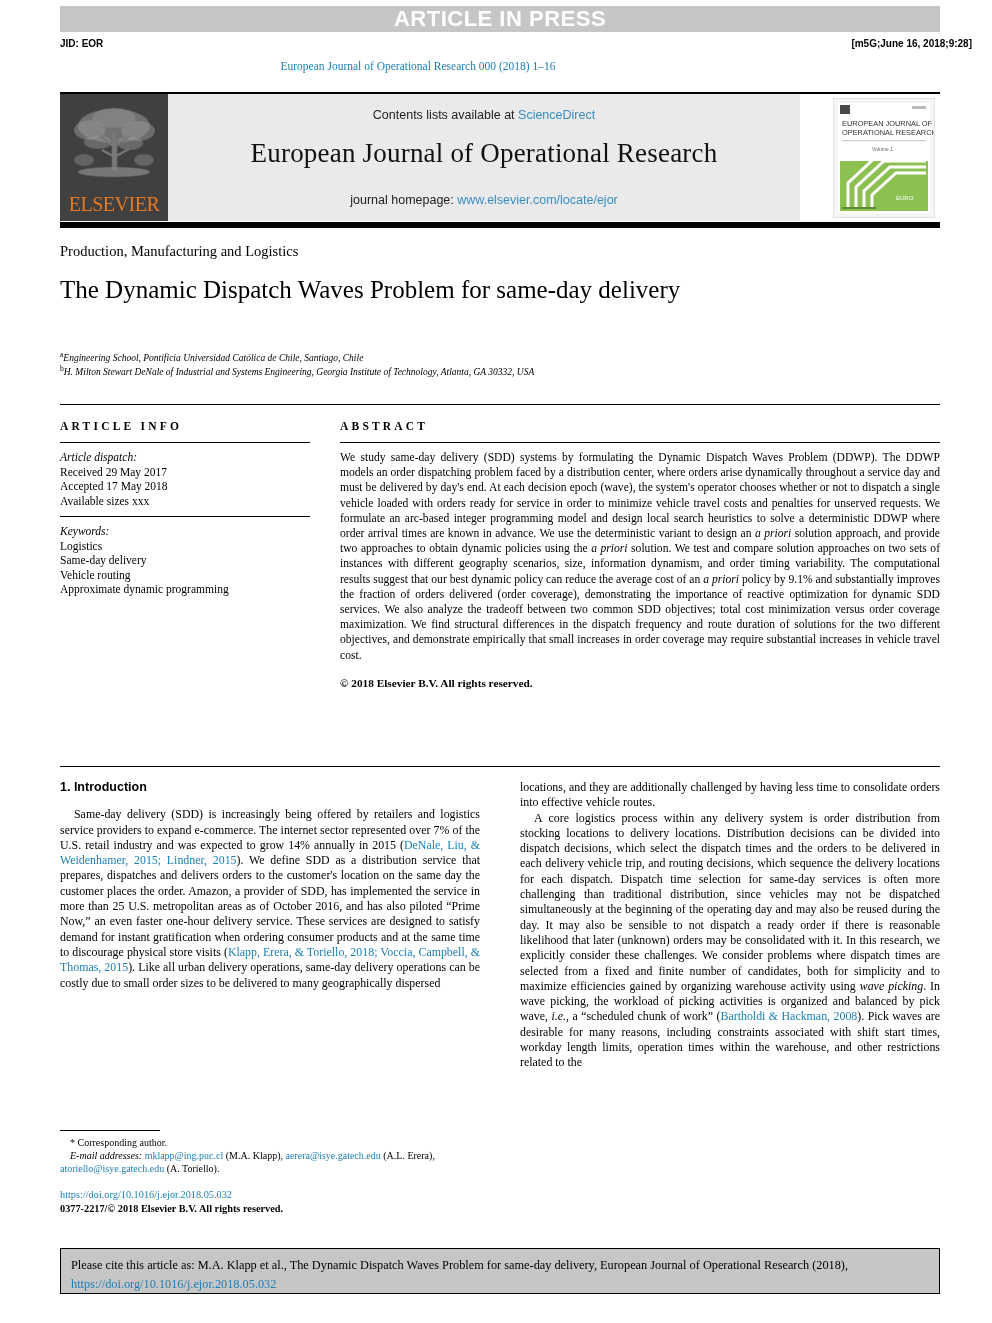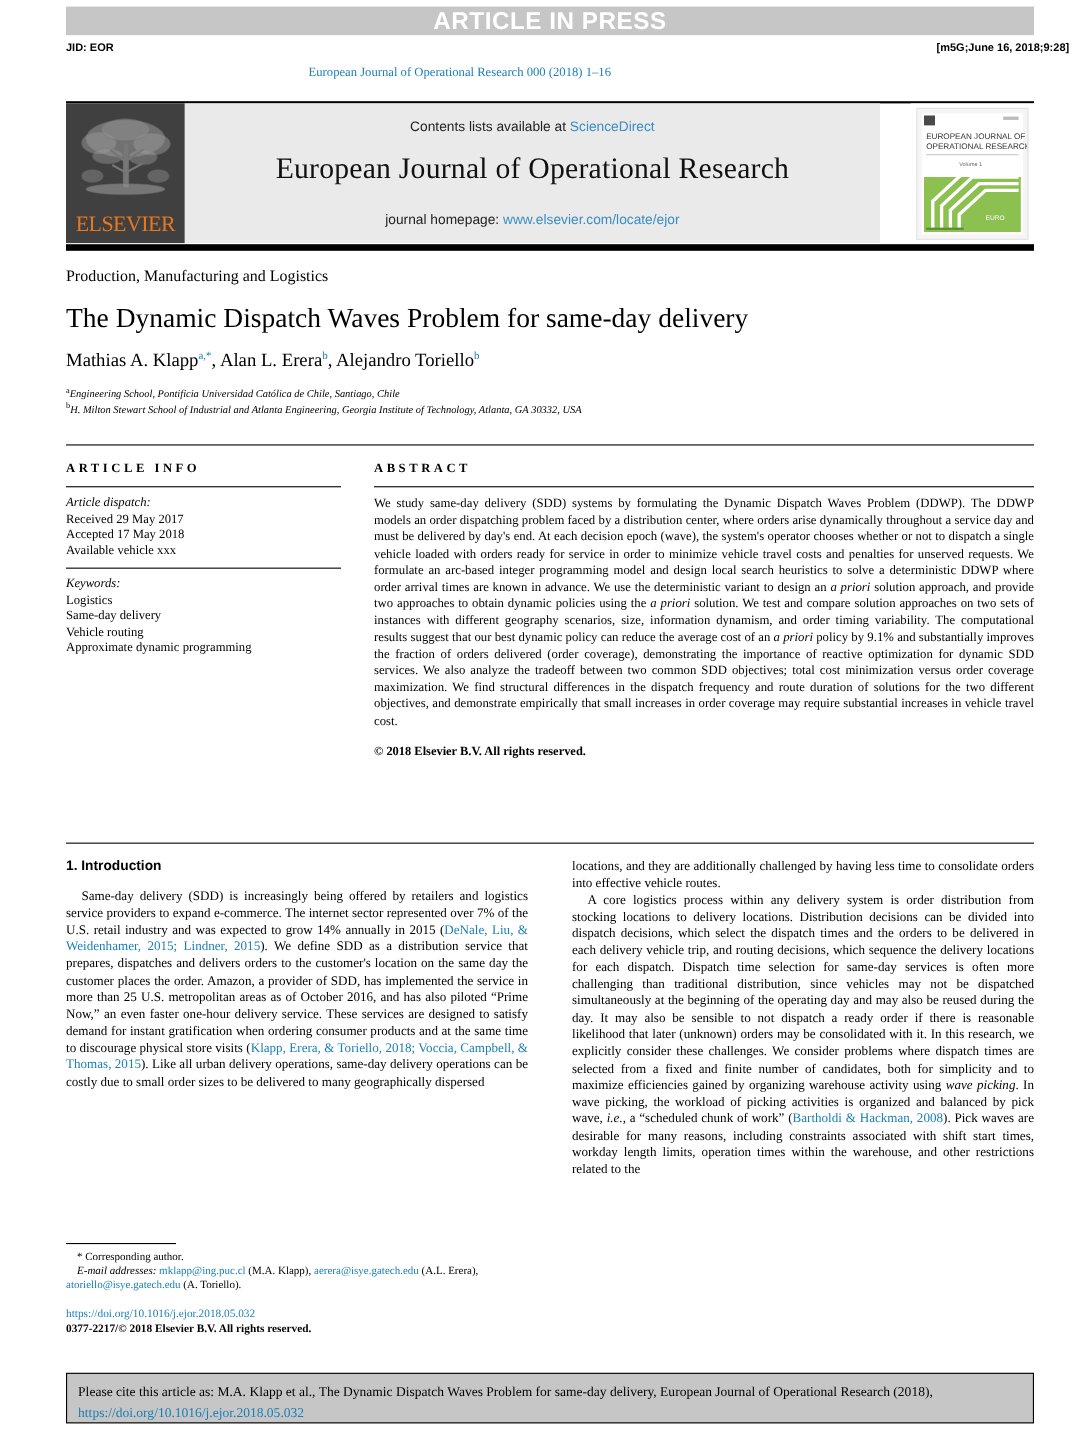--- a/index.html
+++ b/index.html
@@ -427,38 +427,37 @@
             <rect x="8" y="108" width="34" height="2" fill="#5f8c33"></rect>
           </svg>
         </div>
       </div>
     </div>
   </div>
   <div class="masthead-rule"></div>
 
   <div class="sec-head">Production, Manufacturing and Logistics</div>
   <div class="art-title">The Dynamic Dispatch Waves Problem for same-day delivery</div>
-  <div class="authors">Mathias A. Klapp<sup class="sup">a,*</sup>, Alan L. Erera<sup class="sup">b</sup>, Alejandro Toriello<sup class="sup">b</sup></div>
   <div class="affil affil-a">
     <span class="mark">a</span><span>Engineering School, Pontificia Universidad Católica de Chile, Santiago, Chile</span>
   </div>
   <div class="affil affil-b">
-    <span class="mark">b</span><span>H. Milton Stewart School of Industrial and Atlanta Engineering, Georgia Institute of Technology, Atlanta, GA 30332, USA</span>
+    <span class="mark">b</span><span>H. Milton Stewart DeNale of Industrial and Systems Engineering, Georgia Institute of Technology, Atlanta, GA 30332, USA</span>
   </div>
 
   <div class="band-rule-top"></div>
 
   <div class="info-col">
     <div class="col-head">ARTICLE INFO</div>
     <div class="hr-thin"></div>
     <div class="info-block">
       <div class="lbl">Article dispatch:</div>
       <div>Received 29 May 2017</div>
       <div>Accepted 17 May 2018</div>
-      <div>Available vehicle xxx</div>
+      <div>Available sizes xxx</div>
     </div>
     <div class="info-gap"></div>
     <div class="hr-thin"></div>
     <div class="info-block">
       <div class="lbl">Keywords:</div>
       <div>Logistics</div>
       <div>Same-day delivery</div>
       <div>Vehicle routing</div>
       <div>Approximate dynamic programming</div>
     </div>

